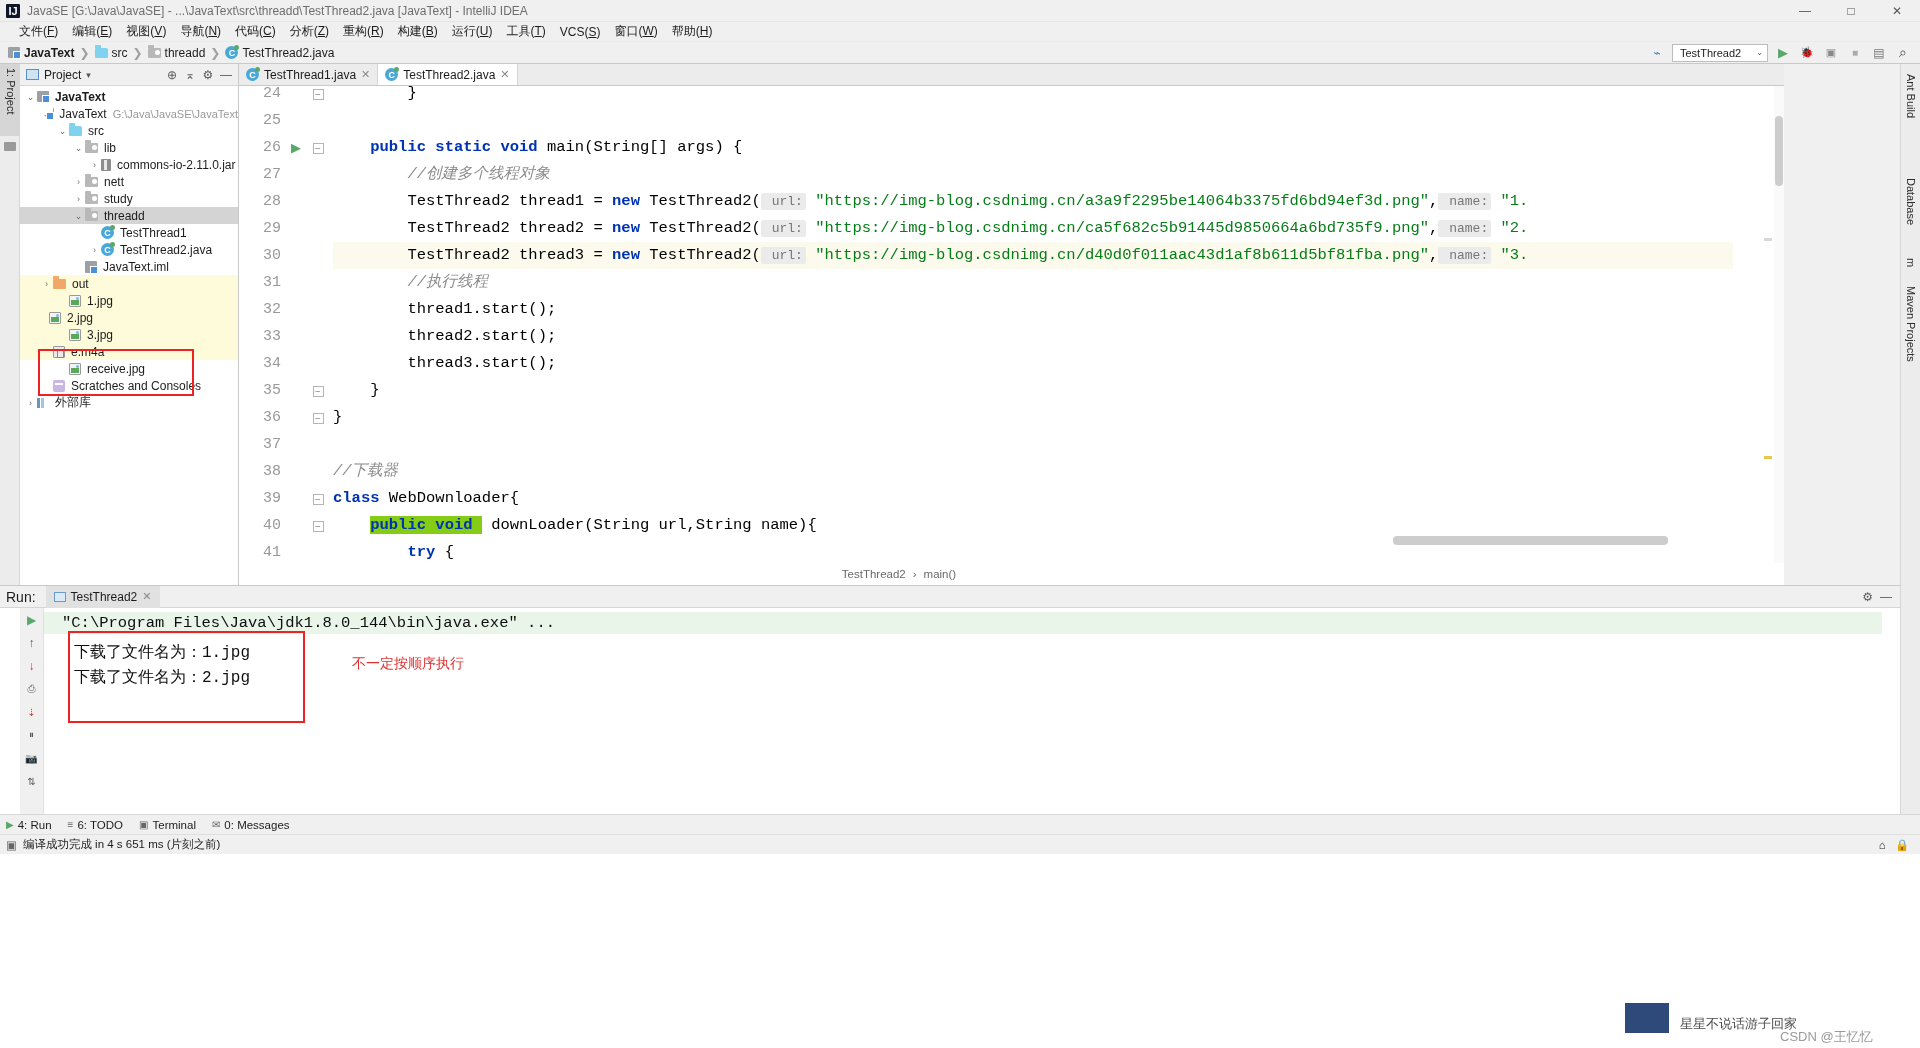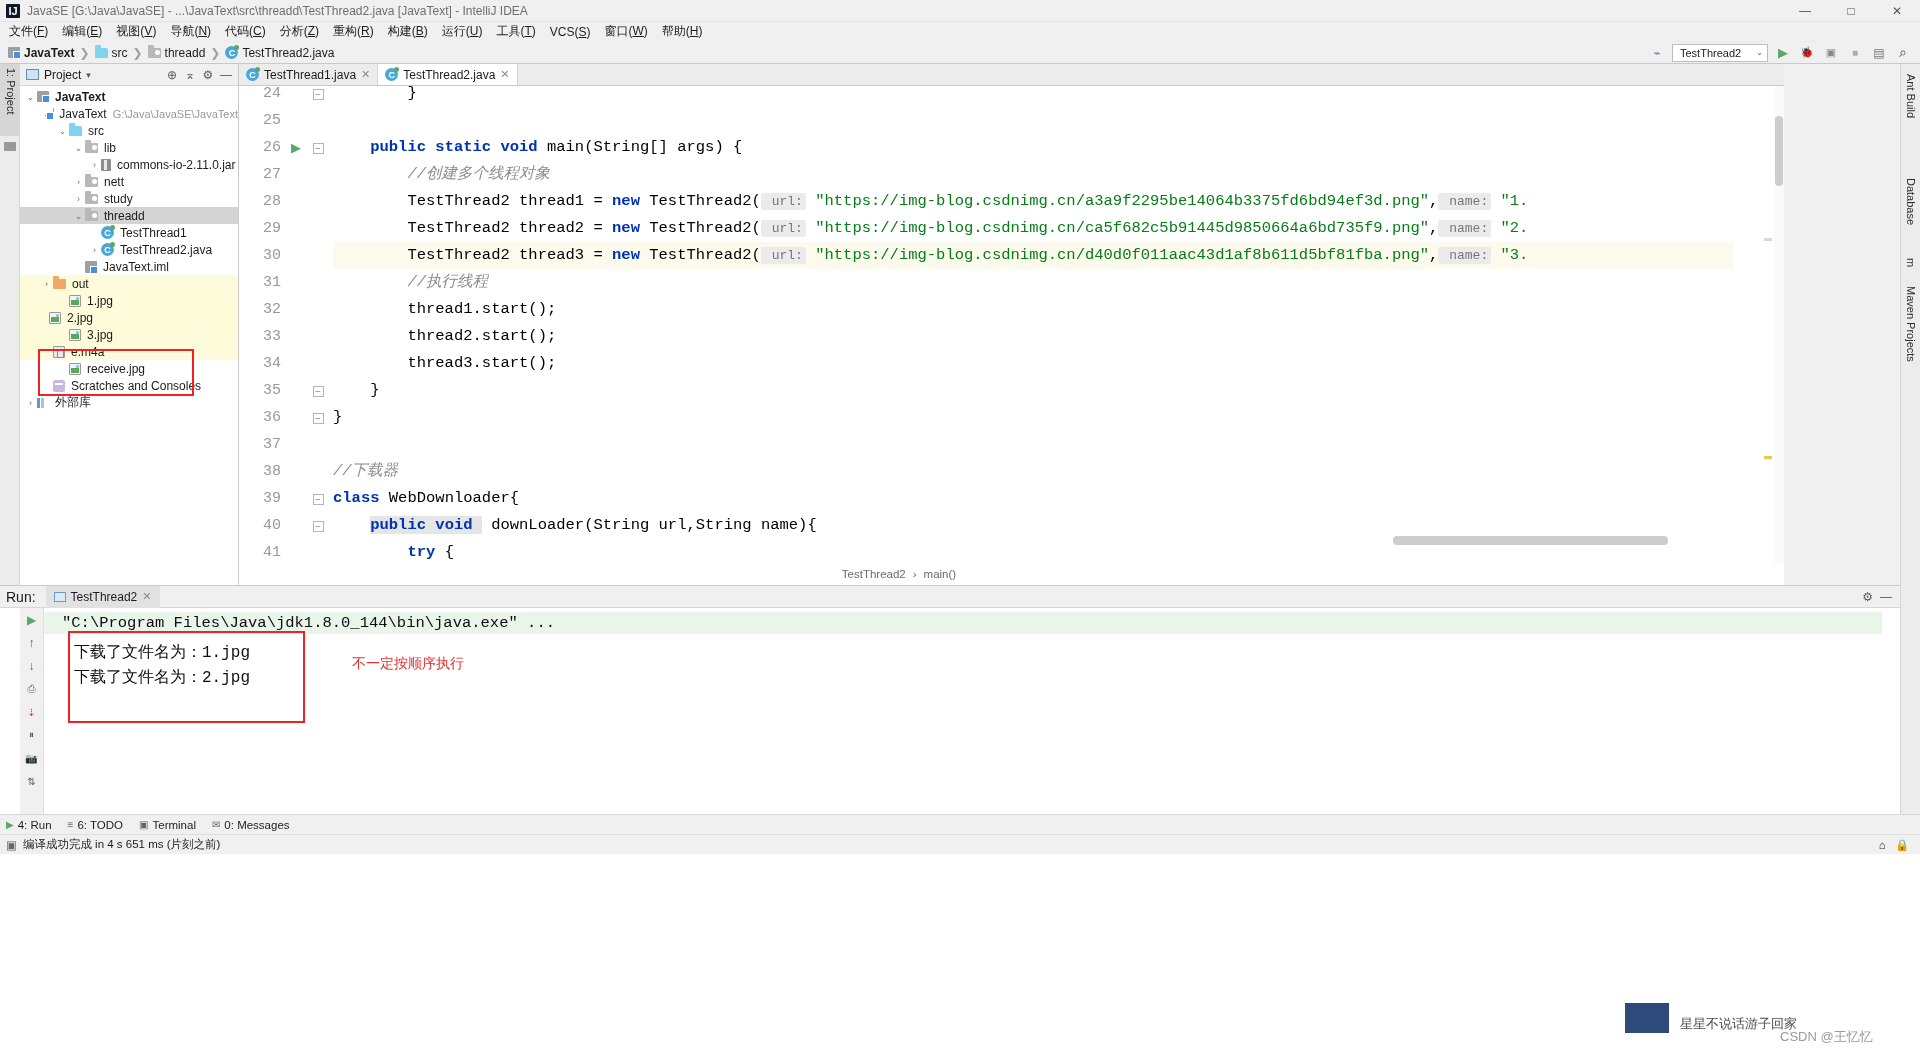--- a/index.html
+++ b/index.html
@@ -23,21 +23,21 @@
     background:#0f172a; color:#fff; font-size:11px; font-weight:bold;
     display:flex; align-items:center; justify-content:center; border-radius:1px;
   }
   .title-text { color:#6e6e6e; font-size:12px; white-space:nowrap; }
   .win-btns { margin-left:auto; display:flex; height:22px; }
   .win-btn { width:46px; height:22px; display:flex; align-items:center; justify-content:center; color:#555; font-size:12px; }
 
   
   .menubar {
     position:absolute; left:0; top:22px; width:1920px; height:20px;
-    background:#f0f0f0; display:flex; align-items:center; padding-left:2px;
+    background:#f0f0f0; display:flex; align-items:center; padding-left:12px;
     border-bottom:1px solid #ebebeb;
   }
   .menu-item { font-size:12px; color:#1c1c1c; padding:2px 7px; white-space:nowrap; }
   .menu-item u { text-decoration:underline; }
 
   
   .navbar {
     position:absolute; left:0; top:42px; width:1920px; height:22px;
     background:#f0f0f0; display:flex; align-items:center; padding-left:8px;
     border-bottom:1px solid #c9c9c9;
@@ -149,21 +149,21 @@
   .codearea {
     position:absolute; left:94px; top:0; right:0; height:100%;
     font-family:"Liberation Mono", monospace; font-size:15.5px; color:#000; white-space:pre;
   }
   .cline { position:absolute; left:0; height:27px; line-height:27px; white-space:pre; }
   .cline.hl { background:#fcfaed; width:1400px; }
   .kw { color:#0033b3; font-weight:bold; }
   .str { color:#067d17; }
   .cmt { color:#8c8c8c; font-style:italic; }
   .hint { background:#ebebeb; color:#777; font-size:13px; padding:1px 3px; border-radius:2px;}
-  .hlbg { background:#e5e5e5; }
+  .hlbg { background:#84cc16; }
 
   .editor-scroll-v {
     position:absolute; right:0; top:0; width:10px; height:477px; background:#fafafa;
   }
   .editor-scroll-v .thumb { position:absolute; top:30px; left:1px; width:8px; height:70px; background:#cdcdcd; border-radius:4px;}
   .editor-scroll-h {
     position:absolute; left:94px; bottom:18px; width:1340px; height:9px; background:transparent;
   }
   .editor-scroll-h .thumb { position:absolute; left:1060px; top:0; width:275px; height:9px; background:#cdcdcd; border-radius:4px;}
   .err-marks { position:absolute; right:12px; top:0; width:8px; height:477px; }

